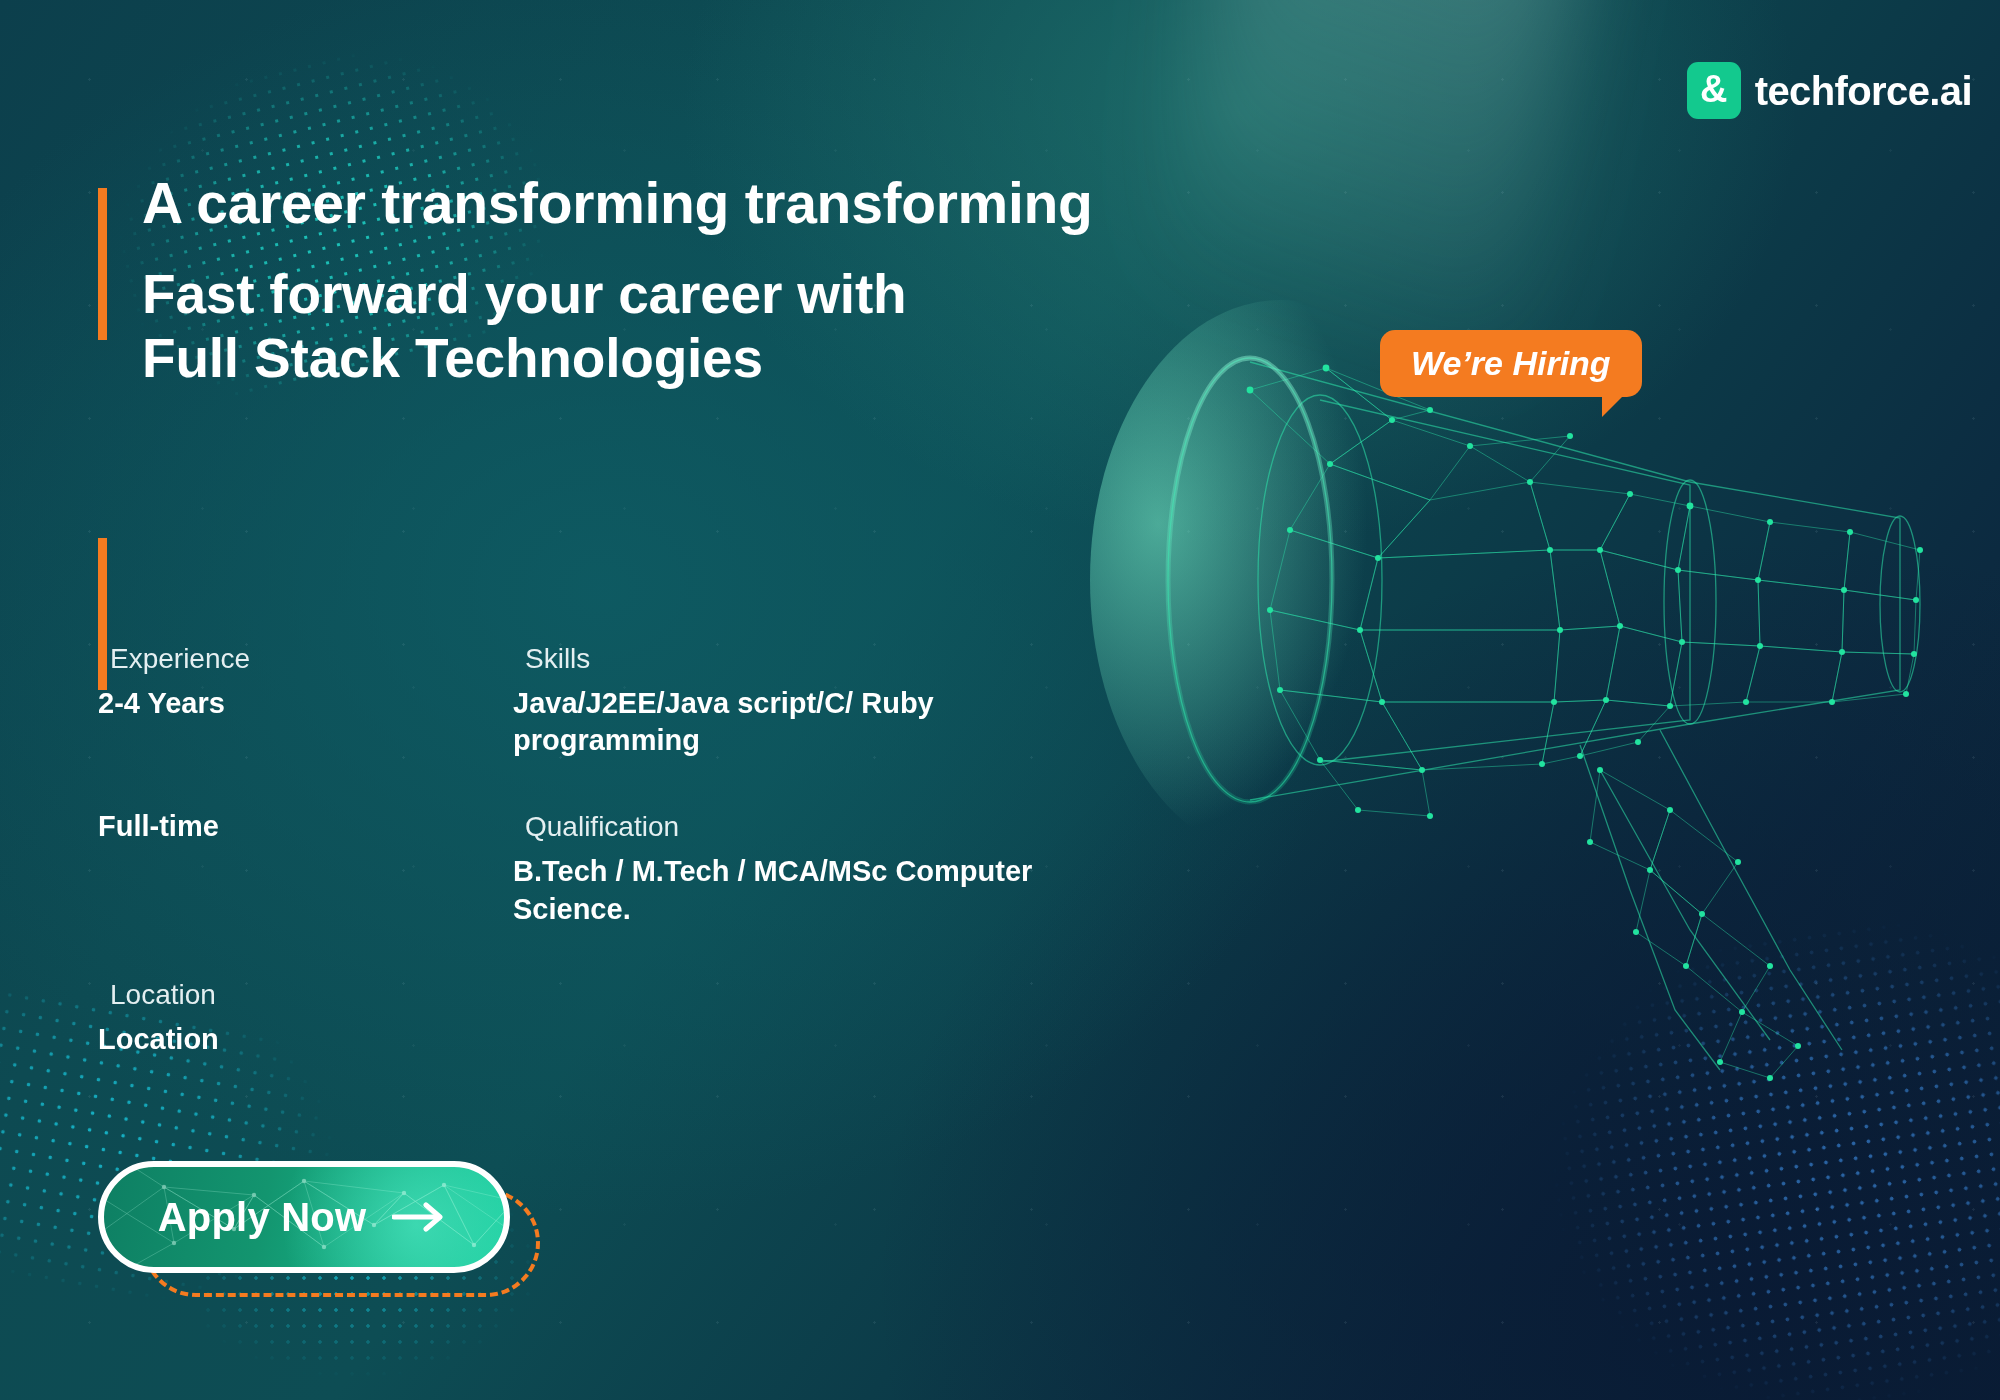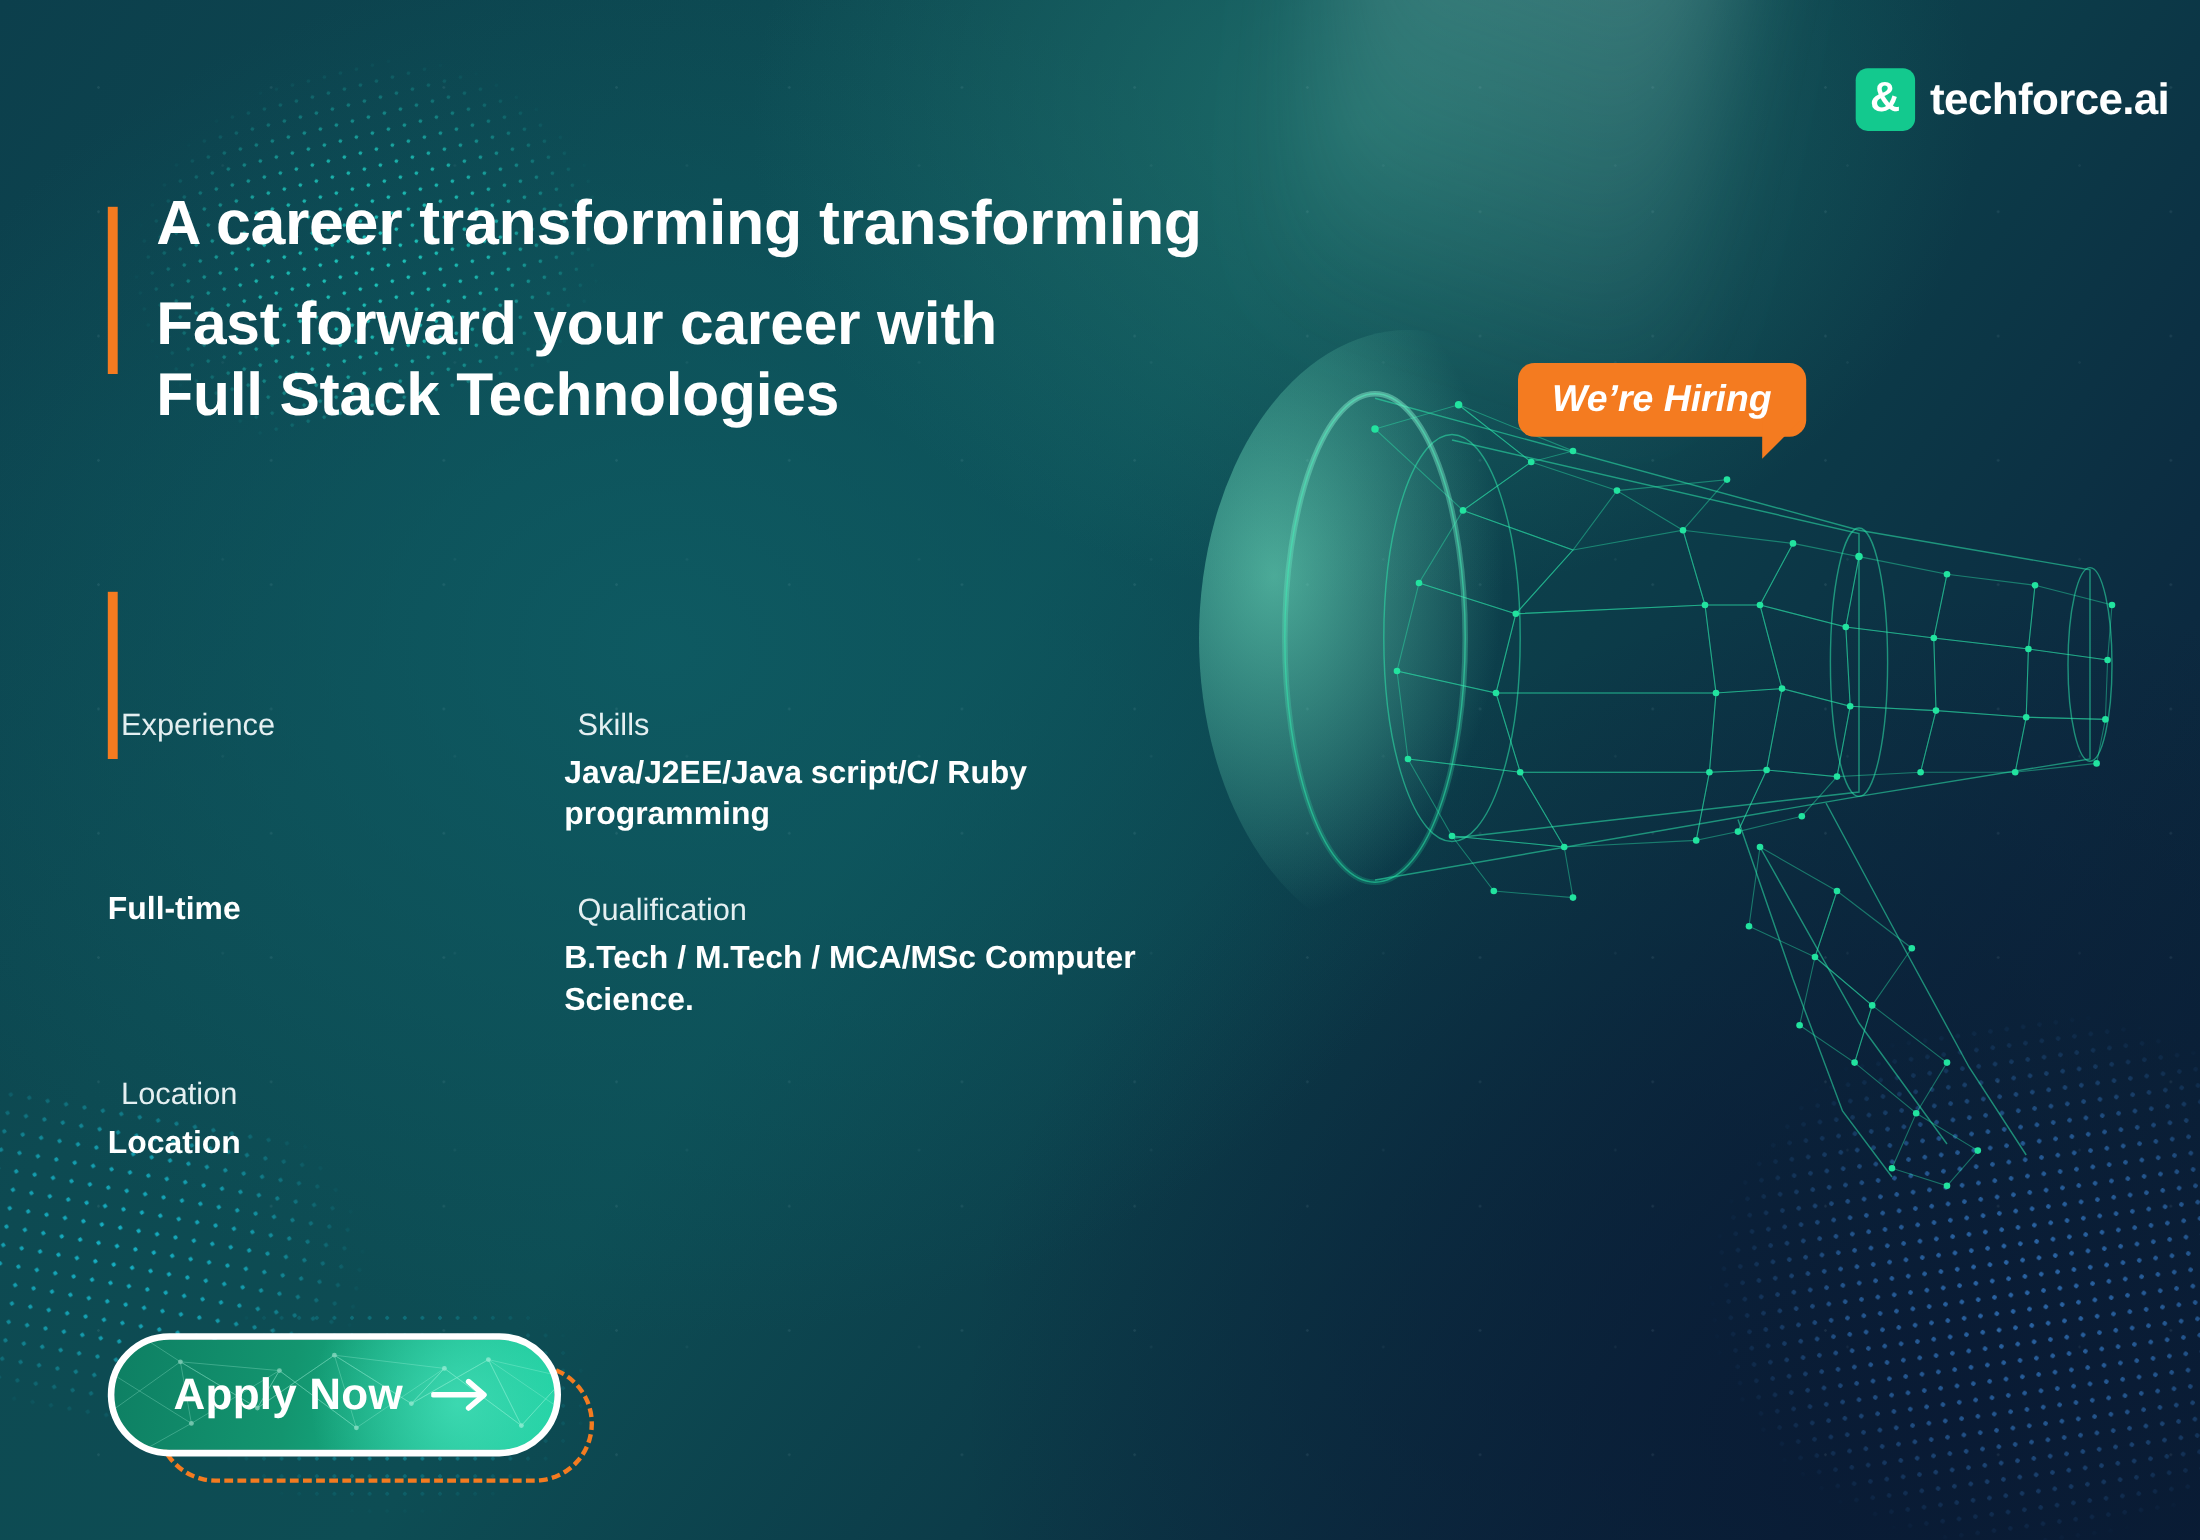--- a/index.html
+++ b/index.html
@@ -86,21 +86,21 @@
   .det-value{color:#ffffff;font-size:29px;font-weight:700;line-height:1.3;margin:0;}
 
   
   #hiring-badge{position:absolute;left:1380px;top:330px;}
   #hiring-bubble{background:#f47b20;border-radius:15px;padding:16px 31px 17px 31px;}
   #hiring-text{color:#ffffff;font-size:34px;font-weight:700;font-style:italic;line-height:1;white-space:nowrap;}
   #hiring-tail{position:absolute;right:6px;bottom:-20px;width:0;height:0;
     border-left:0 solid transparent;border-top:34px solid #f47b20;border-right:34px solid transparent;}
 
   
-  #apply-wrap{position:absolute;left:98px;top:1212px;width:440px;height:135px;}
+  #apply-wrap{position:absolute;left:98px;top:1161px;width:440px;height:135px;}
   #apply-dashed{position:absolute;left:44px;top:28px;width:390px;height:100px;
     border:4px dashed #f47b20;border-radius:56px;}
   #apply-btn{position:absolute;left:0;top:0;width:400px;height:100px;
     border:6px solid #ffffff;border-radius:56px;overflow:hidden;
     display:flex;align-items:center;justify-content:center;gap:26px;
     background:
       radial-gradient(circle at 78% 58%, rgba(90,240,205,.55), rgba(90,240,205,0) 42%),
       linear-gradient(100deg,#0e7f63 0%,#13956f 40%,#17b98c 75%,#1ccfa0 100%);
     cursor:pointer;}
   #apply-net{position:absolute;inset:0;opacity:.55;}
@@ -265,20 +265,21 @@
     <div class="h-line" id="h2">
       <div>Fast forward your career with</div>
       <div>Full Stack Technologies</div>
     </div>
   </div>
 
   <div id="details">
     <div class="det-row">
       <div class="det-col c1">
         <p class="det-label">Experience</p>
+        <p class="det-value">2-4 Years</p>
       </div>
       <div class="det-col">
         <p class="det-label">Skills</p>
         <p class="det-value">Java/J2EE/Java script/C/ Ruby programming</p>
       </div>
     </div>
     <div class="det-row">
       <div class="det-col c1">
         <p class="det-value">Full-time</p>
       </div>

